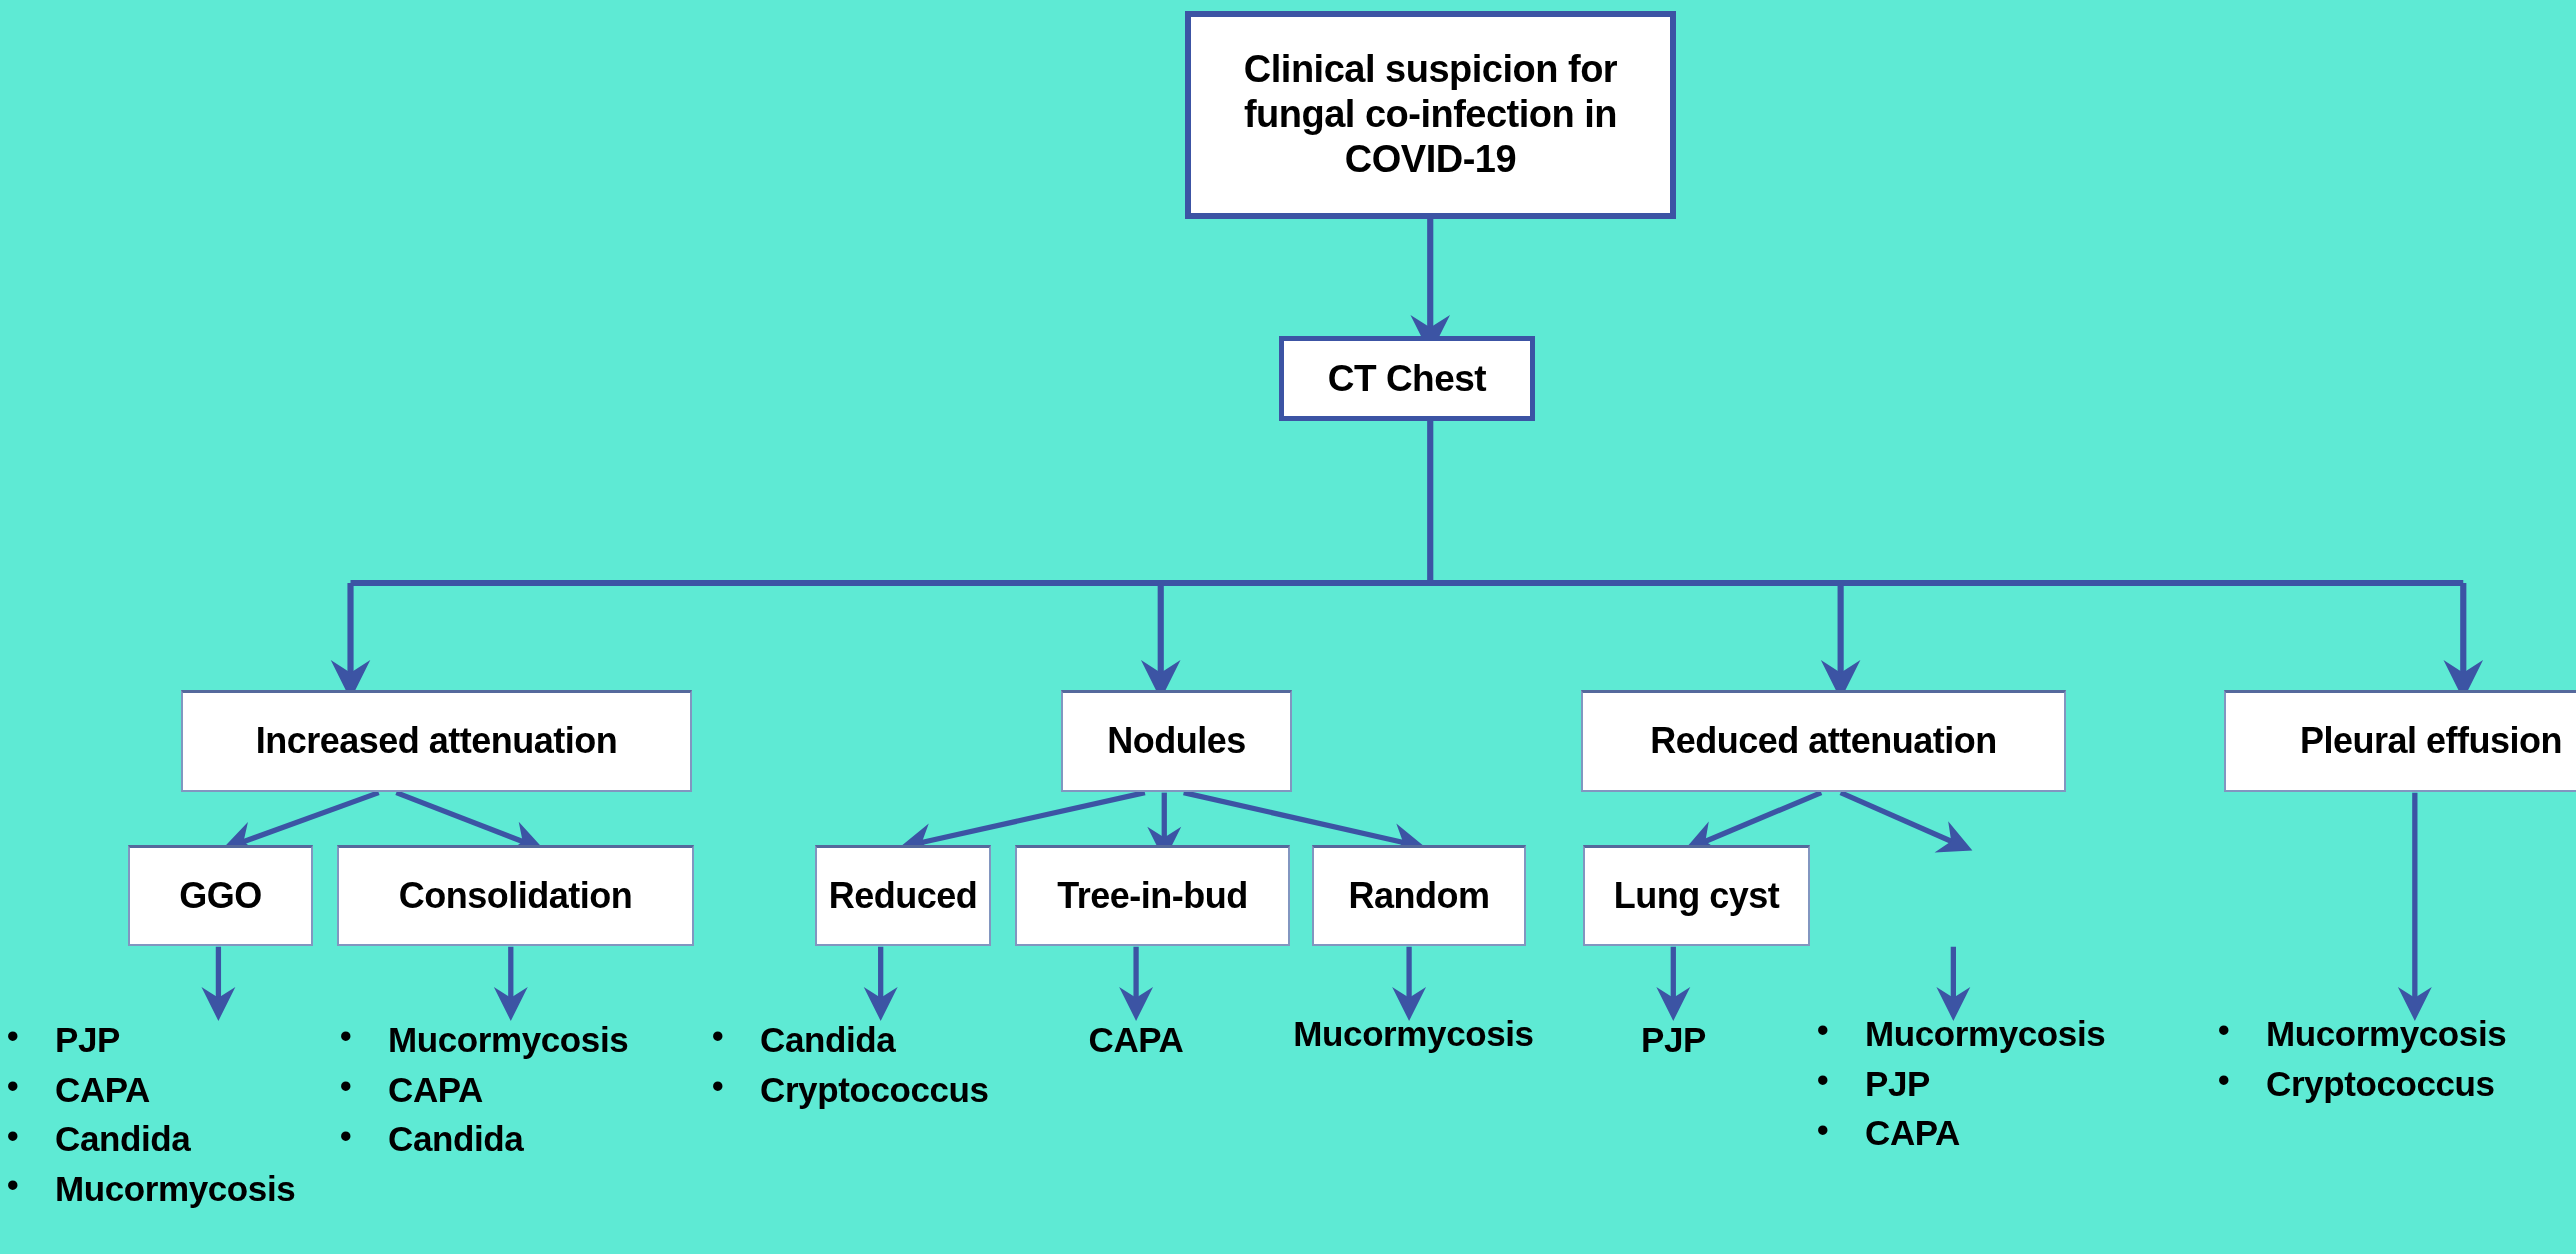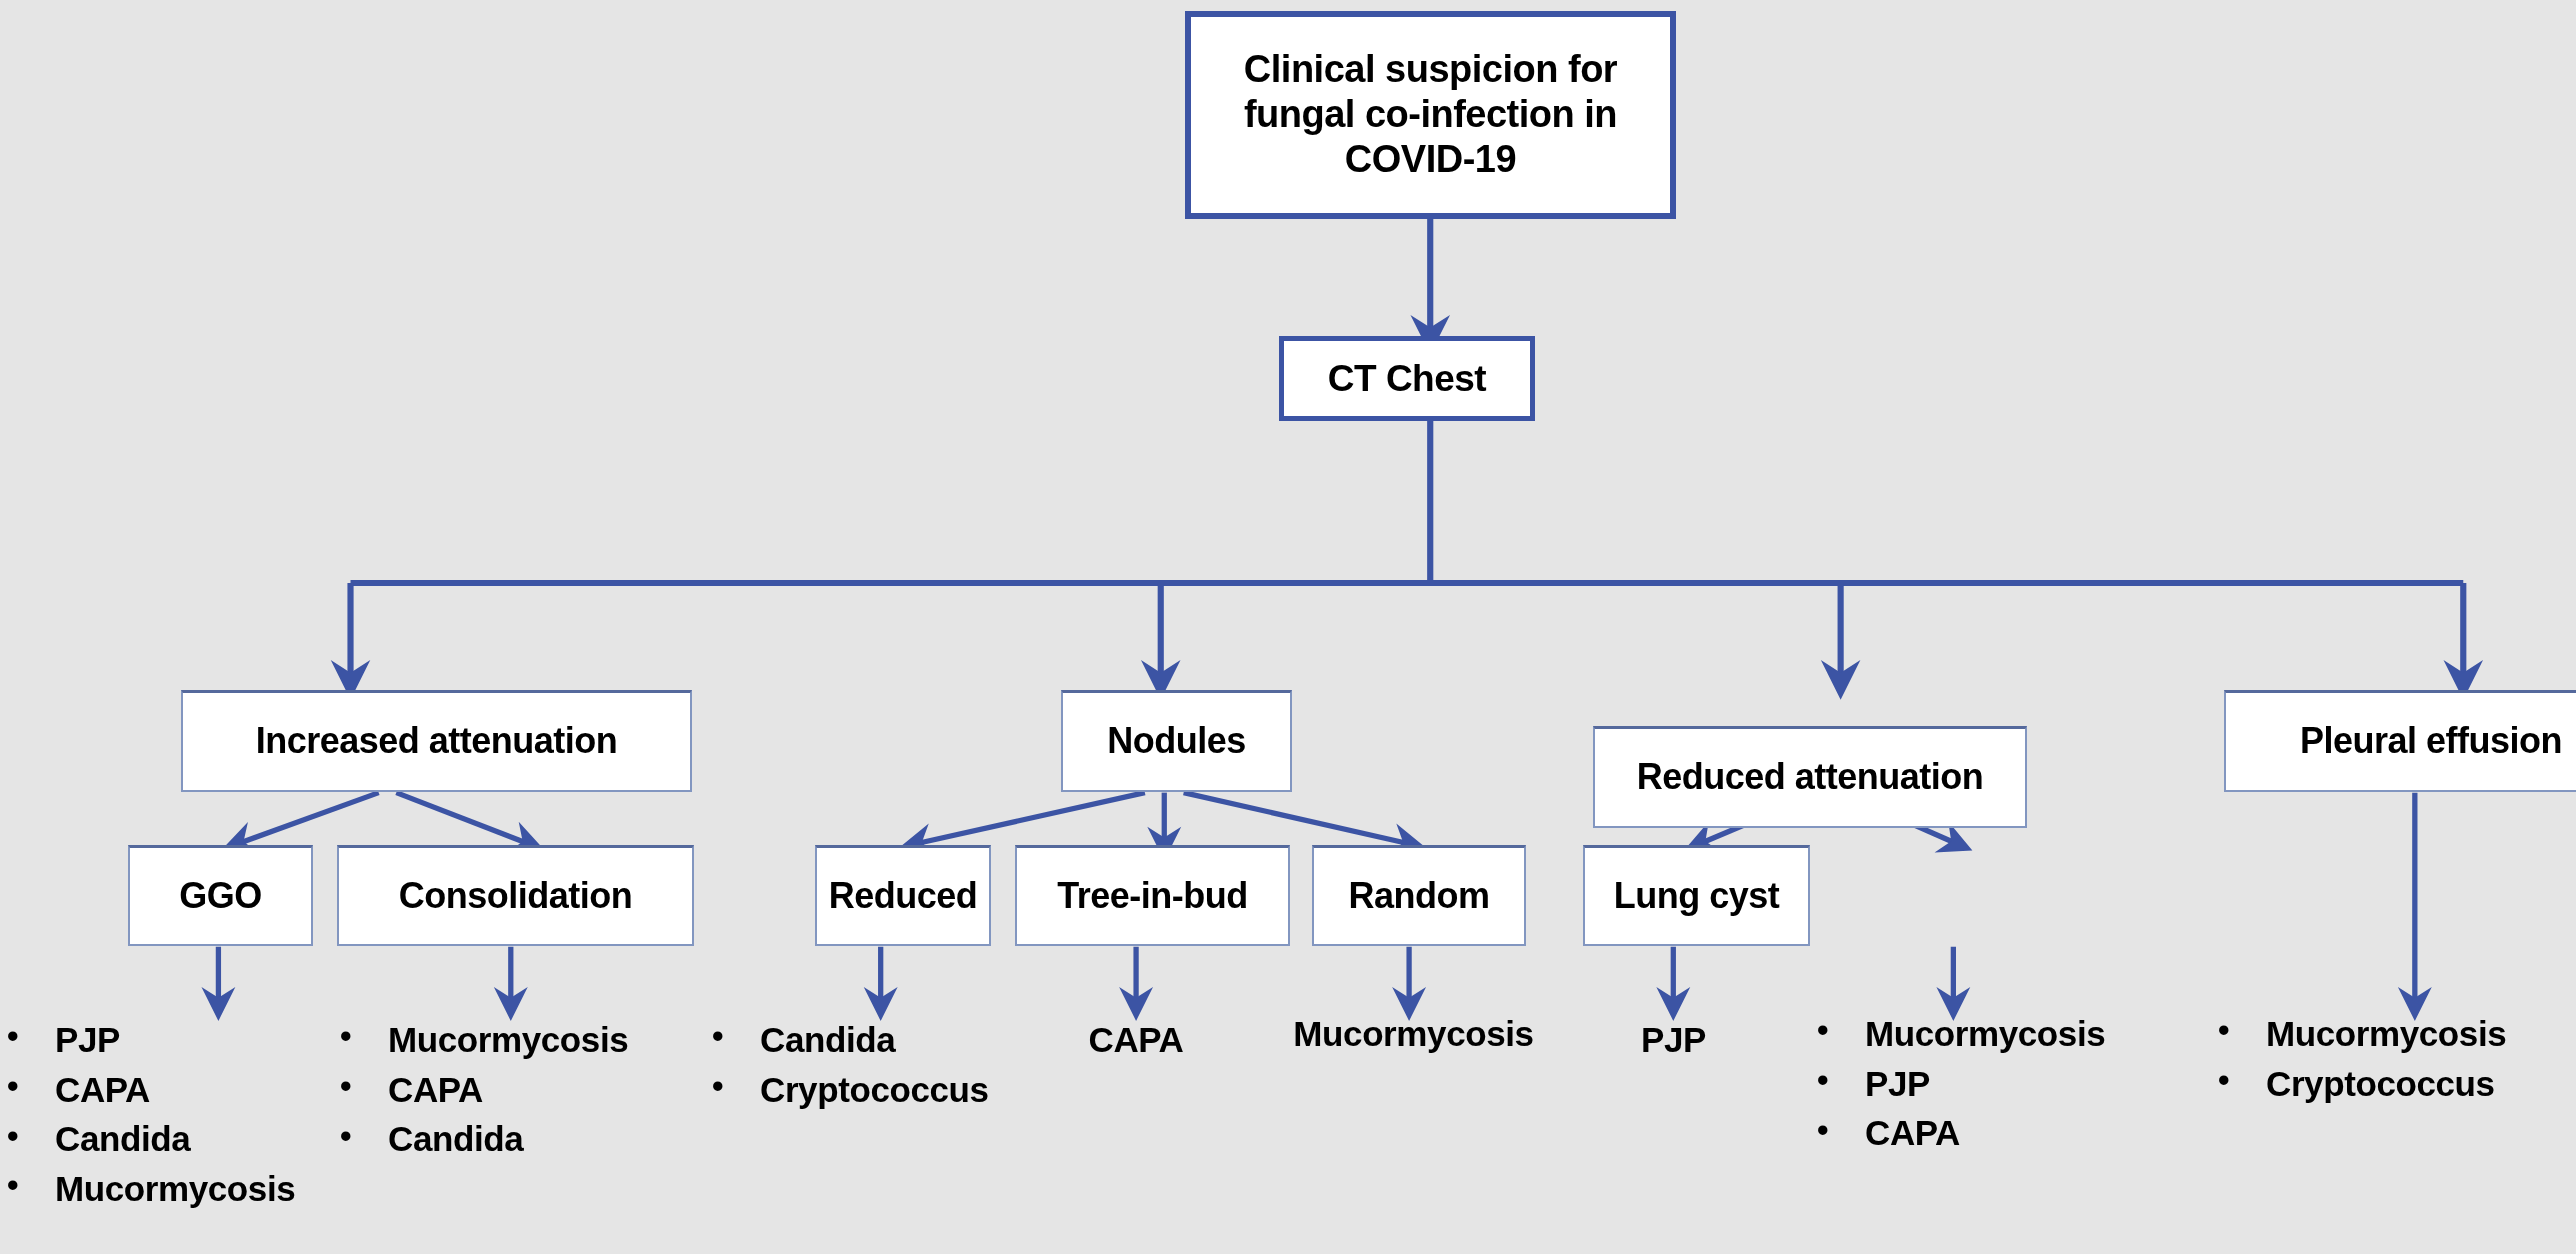--- a/index.html
+++ b/index.html
@@ -4,21 +4,21 @@
 <style>
   html, body {
     margin: 0;
     padding: 0;
     background: #ffffff;
   }
   #canvas {
     position: relative;
     width: 2576px;
     height: 1255px;
-    background: #e5e5e5;
+    background: #5eead4;
     overflow: hidden;
     font-family: "Liberation Sans", sans-serif;
   }
   #svg-layer {
     position: absolute;
     left: 0;
     top: 0;
     width: 2576px;
     height: 1255px;
     pointer-events: none;
@@ -151,21 +151,21 @@
   </div>
 
   <div class="node level-3" style="left:181px; top:690px; width:511px; height:102px;">
     <span class="node-label">Increased attenuation</span>
   </div>
 
   <div class="node level-3" style="left:1061px; top:690px; width:231px; height:102px;">
     <span class="node-label">Nodules</span>
   </div>
 
-  <div class="node level-3" style="left:1581px; top:726px; width:434px; height:102px;margin-left:12px;">
+  <div class="node level-3" style="left:1581px; top:690px; width:485px; height:102px;">
     <span class="node-label">Reduced attenuation</span>
   </div>
 
   <div class="node level-3" style="left:2224px; top:690px; width:414px; height:102px;">
     <span class="node-label">Pleural effusion</span>
   </div>
 
   <div class="node level-4" style="left:128px; top:845px; width:185px; height:101px;">
     <span class="node-label">GGO</span>
   </div>

